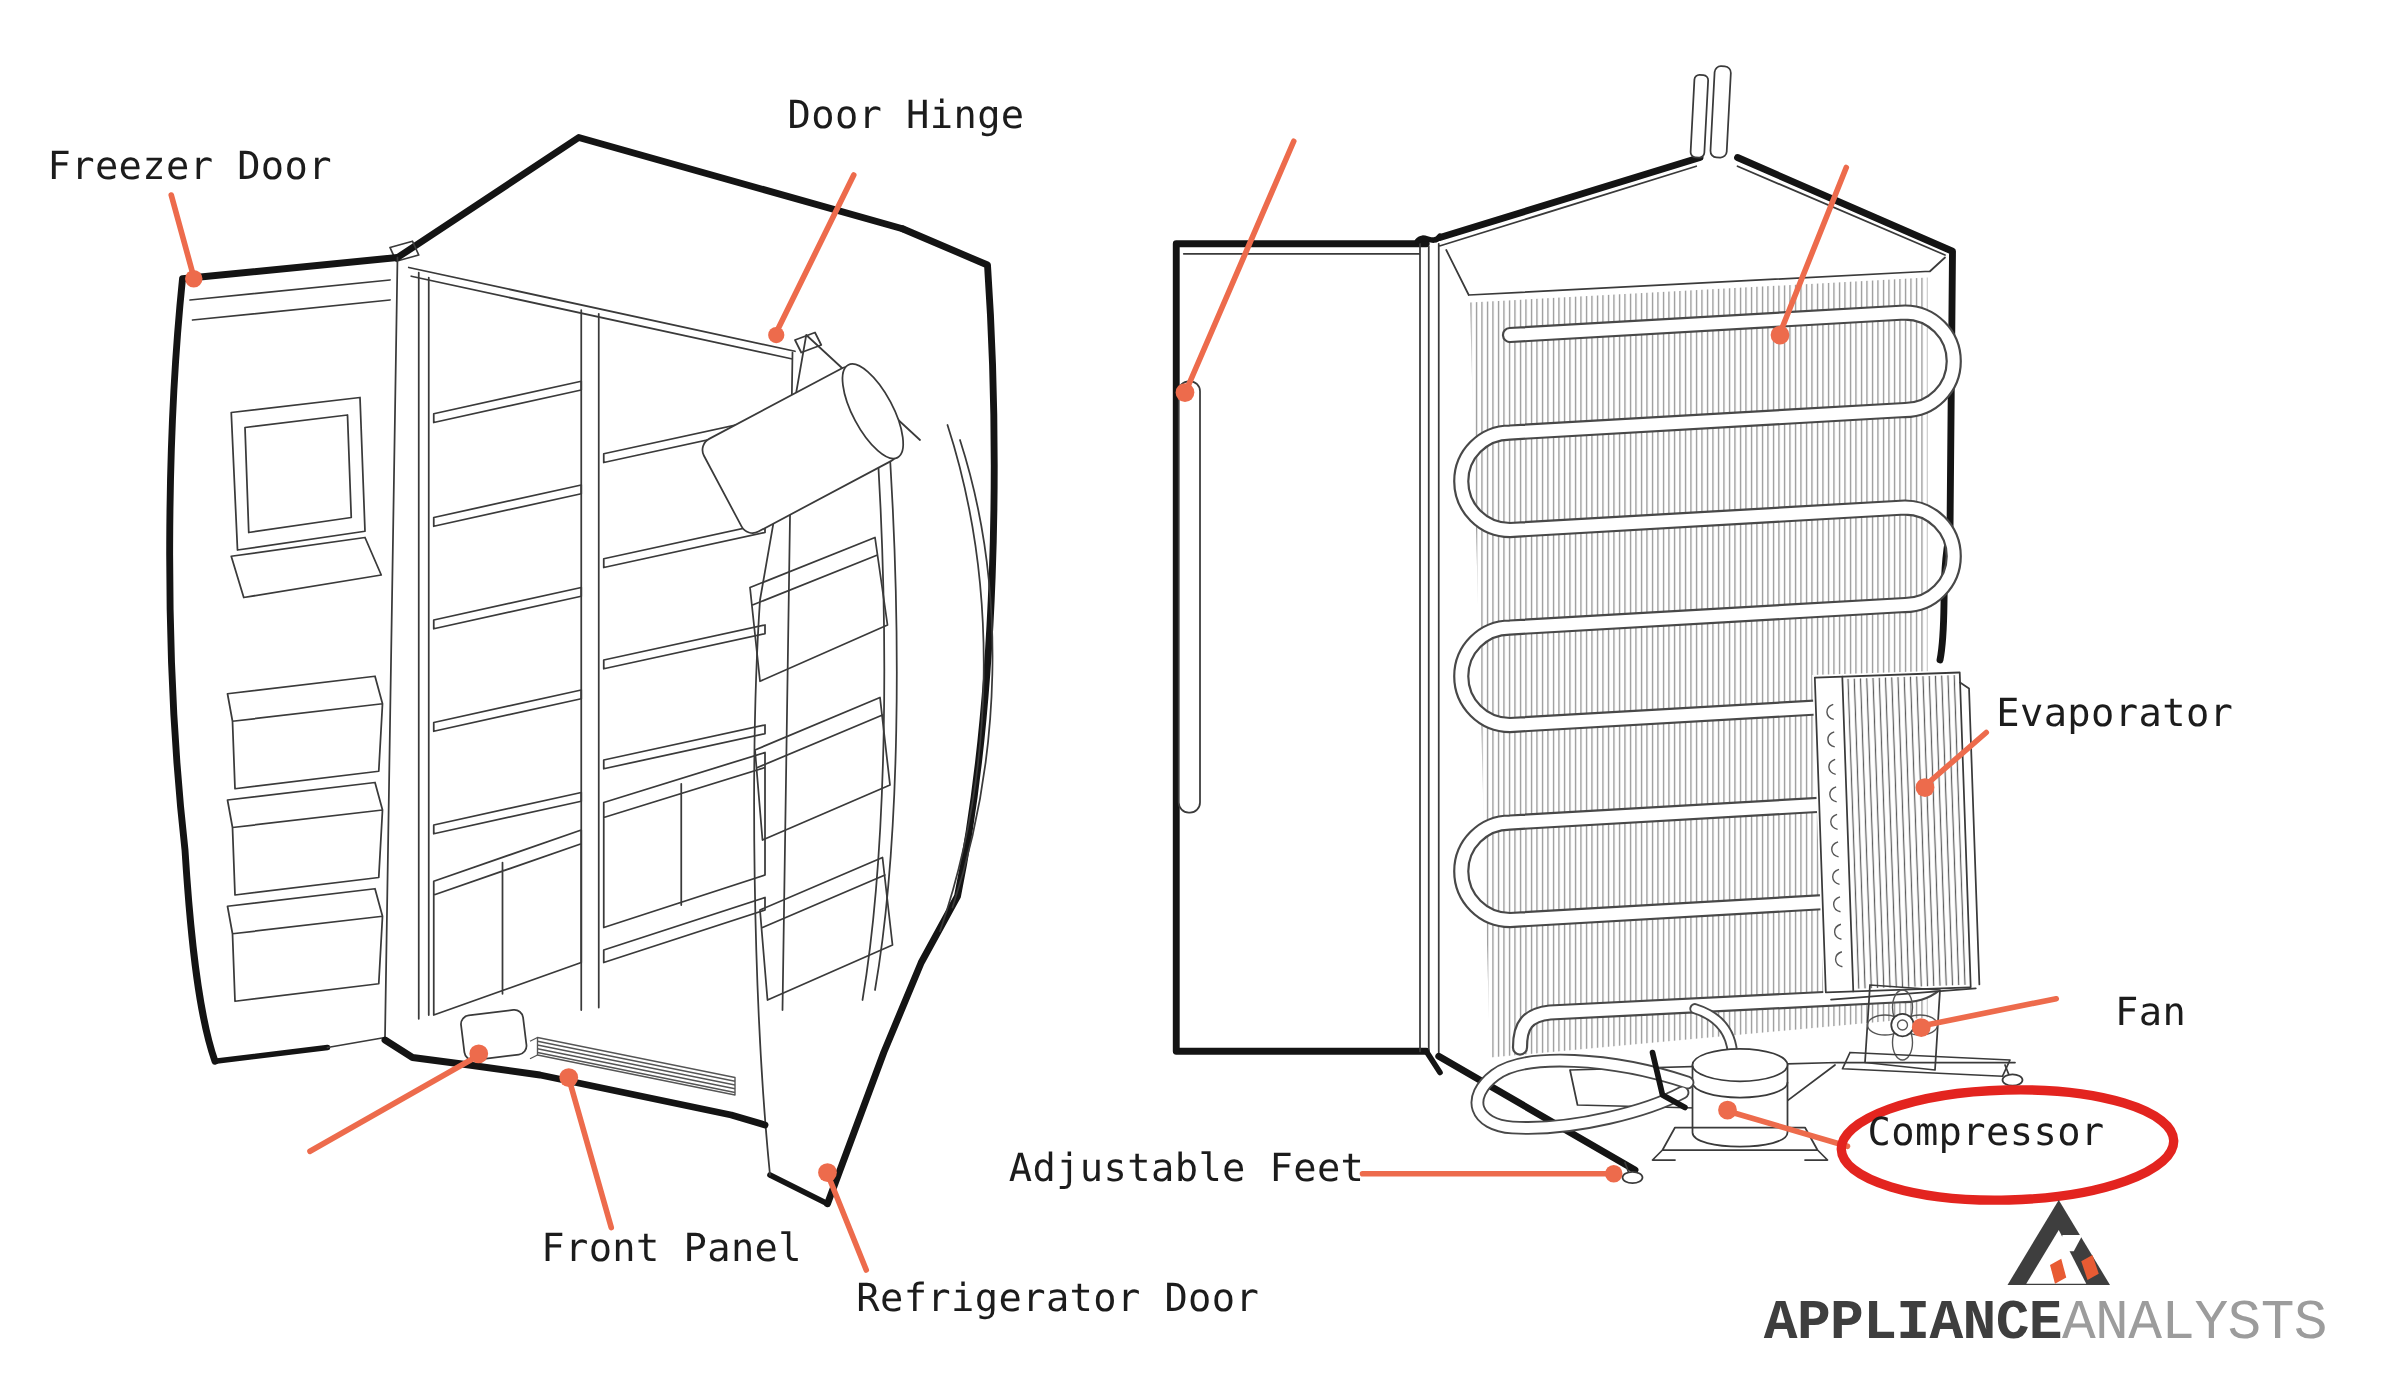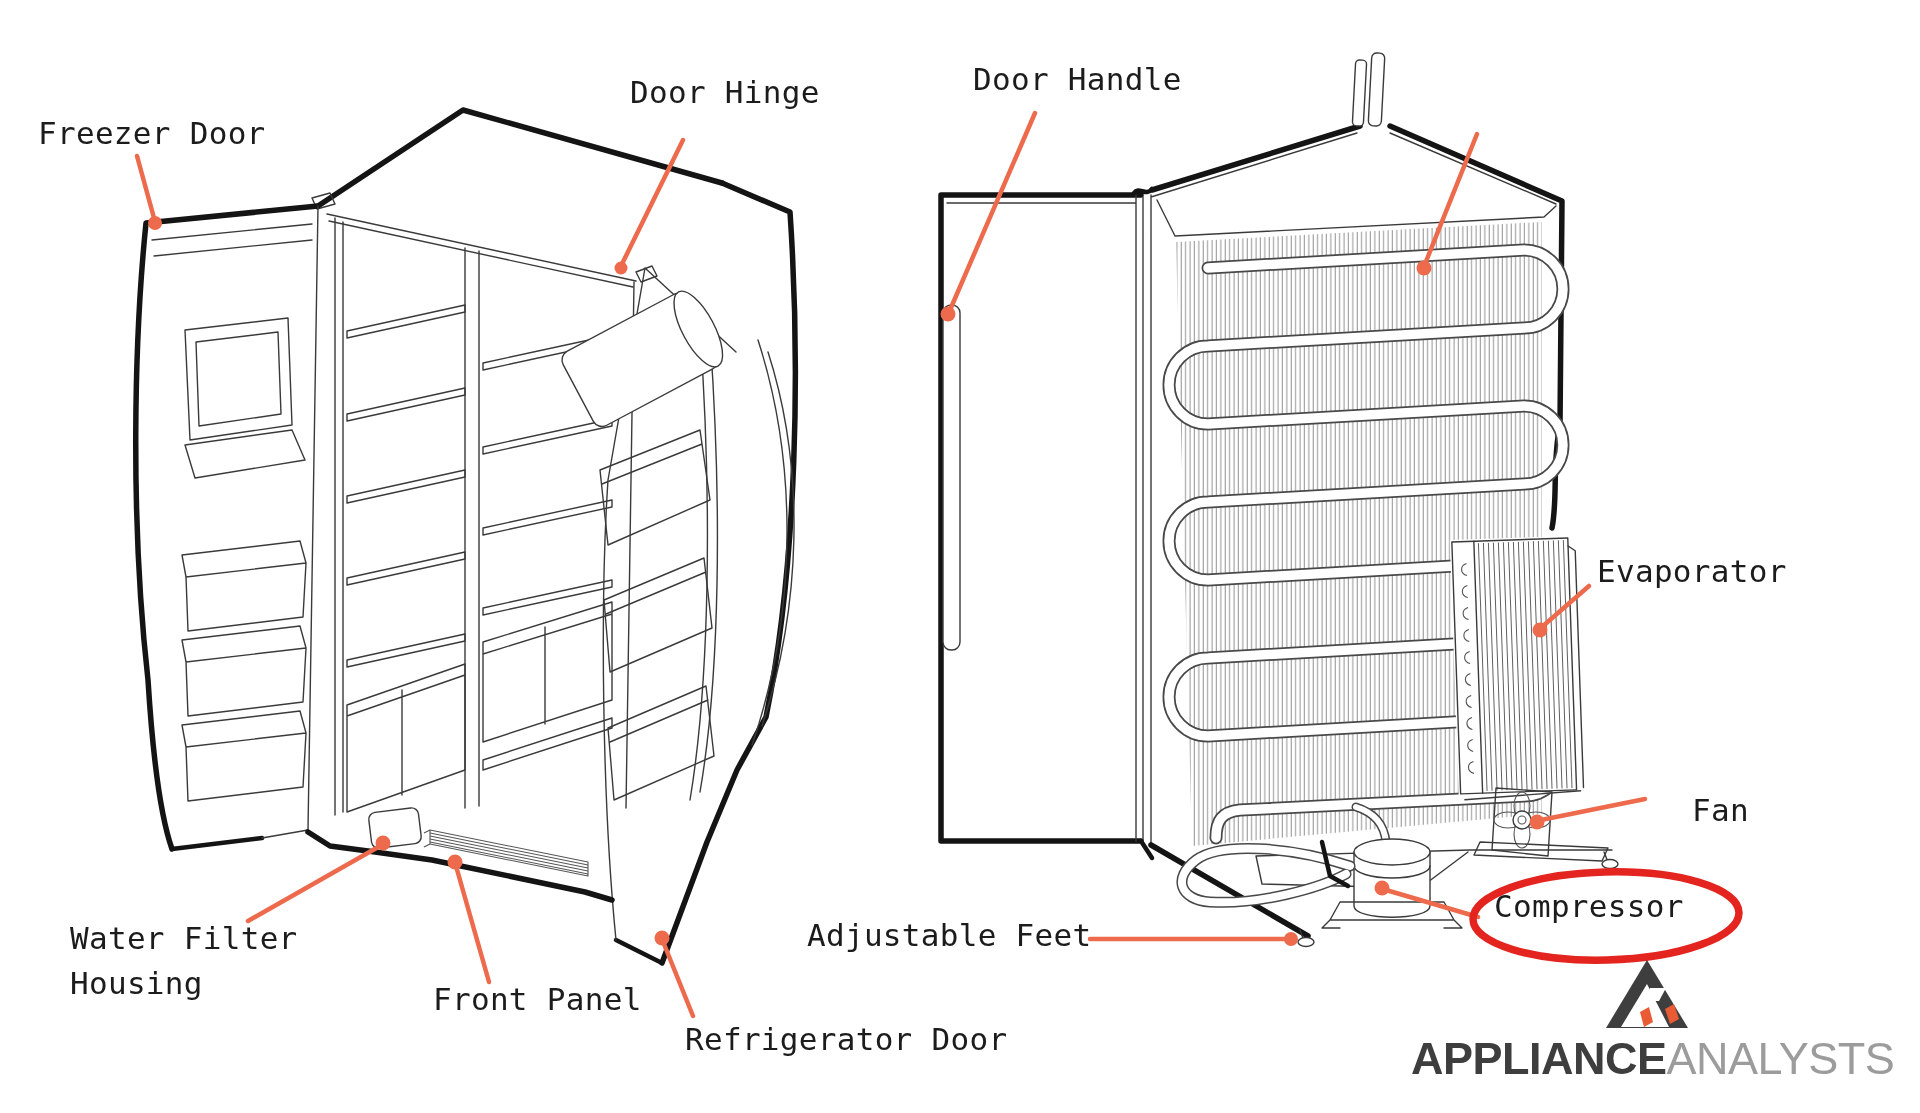--- a/index.html
+++ b/index.html
@@ -8,21 +8,21 @@
   #art{position:absolute;left:0;top:0;}
   .tk{fill:none;stroke:#141414;stroke-width:5.5;stroke-linejoin:round;stroke-linecap:round;}
   .tk2{fill:none;stroke:#141414;stroke-width:4.5;stroke-linejoin:round;stroke-linecap:round;}
   .tn{fill:none;stroke:#3a3a3a;stroke-width:1.4;stroke-linejoin:round;stroke-linecap:round;}
   .tn2{fill:none;stroke:#555;stroke-width:1.1;stroke-linejoin:round;}
   .wfill{fill:#ffffff;}
   .lead{fill:none;stroke:#ED6B4C;stroke-width:4.5;stroke-linecap:round;}
   .ldot{fill:#ED6B4C;stroke:none;}
   .lbl{position:absolute;font:31px/45px "DejaVu Sans Mono", monospace;color:#1c1c1c;
        white-space:pre;letter-spacing:0.3px;}
-  #logo-text{position:absolute;left:1411px;top:1033px;font-family:Liberation Sans, sans-serif;
+  #logo-text{position:absolute;left:1411px;top:1033px;font-family:Liberation Mono, monospace;
        font-size:45px;letter-spacing:-0.5px;white-space:nowrap;}
   #logo-text .b{font-weight:700;color:#3E3E3E;}
   #logo-text .l{font-weight:400;color:#9C9C9C;}
 </style>
 </head>
 <body>
 
 <div id="stage">
 
 <svg id="art" width="1920" height="1113" viewBox="0 0 1920 1113">
@@ -201,27 +201,24 @@
     <polygon points="1647,960 1606,1028 1688,1028" fill="#3E3E3E"></polygon>
     <polygon points="1647,984 1621,1027 1669,1027" fill="#ffffff"></polygon>
     <polygon points="1650,988 1666,988 1659,1001 1647,1001" fill="#ffffff"></polygon>
     <polygon points="1640,1012 1649,1007 1653,1022 1644,1027" fill="#E85B33"></polygon>
     <polygon points="1665,1009 1674,1004 1679,1019 1670,1024" fill="#E85B33"></polygon>
   </g>
 </svg>
 
 <div class="lbl" style="left:38px;top:111px">Freezer Door</div>
 <div class="lbl" style="left:630px;top:70px">Door Hinge</div>
-<div class="lbl" style="left:973px;top:57px">Door Handle</div>
 <div class="lbl" style="left:1597px;top:549px">Evaporator</div>
 <div class="lbl" style="left:1692px;top:788px">Fan</div>
 <div class="lbl" style="left:1494px;top:884px">Compressor</div>
 <div class="lbl" style="left:807px;top:913px">Adjustable Feet</div>
-<div class="lbl" style="left:70px;top:916px">Water Filter
-Housing</div>
 <div class="lbl" style="left:433px;top:977px">Front Panel</div>
 <div class="lbl" style="left:685px;top:1017px">Refrigerator Door</div>
 
 <div id="logo-text">
   <span class="b">APPLIANCE</span><span class="l">ANALYSTS</span>
 </div>
 
 </div>
 
 </body></html>

